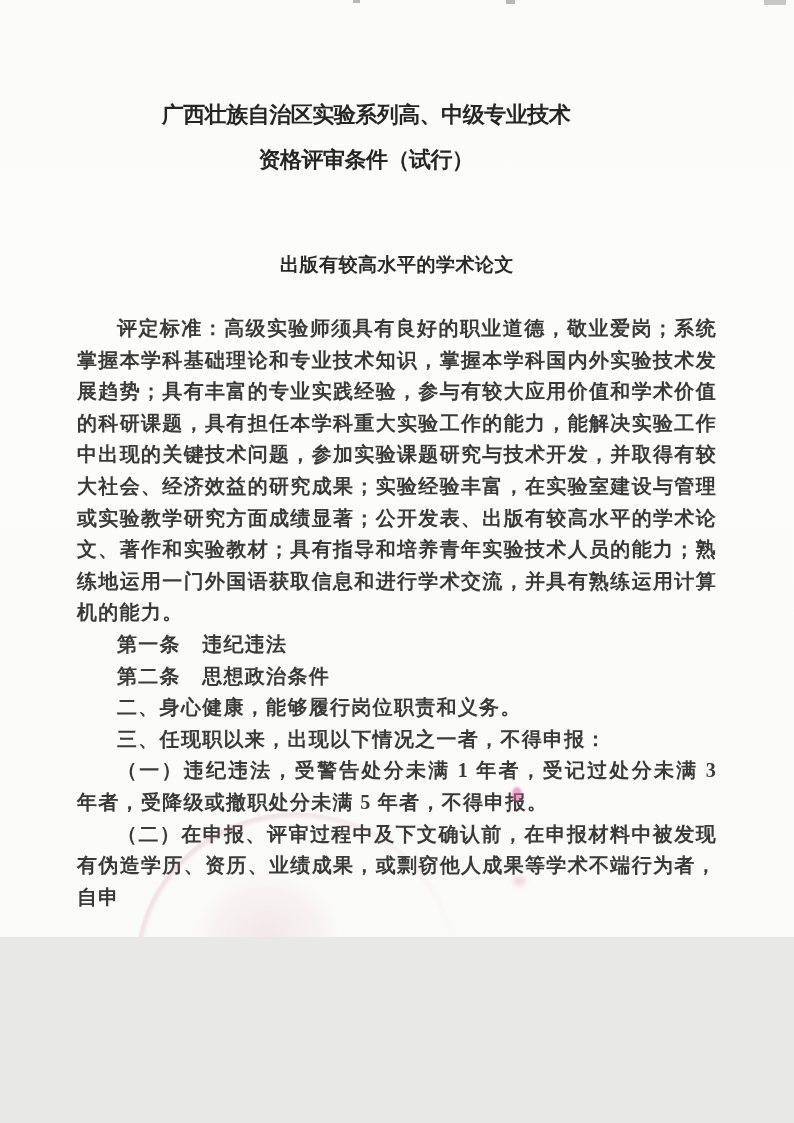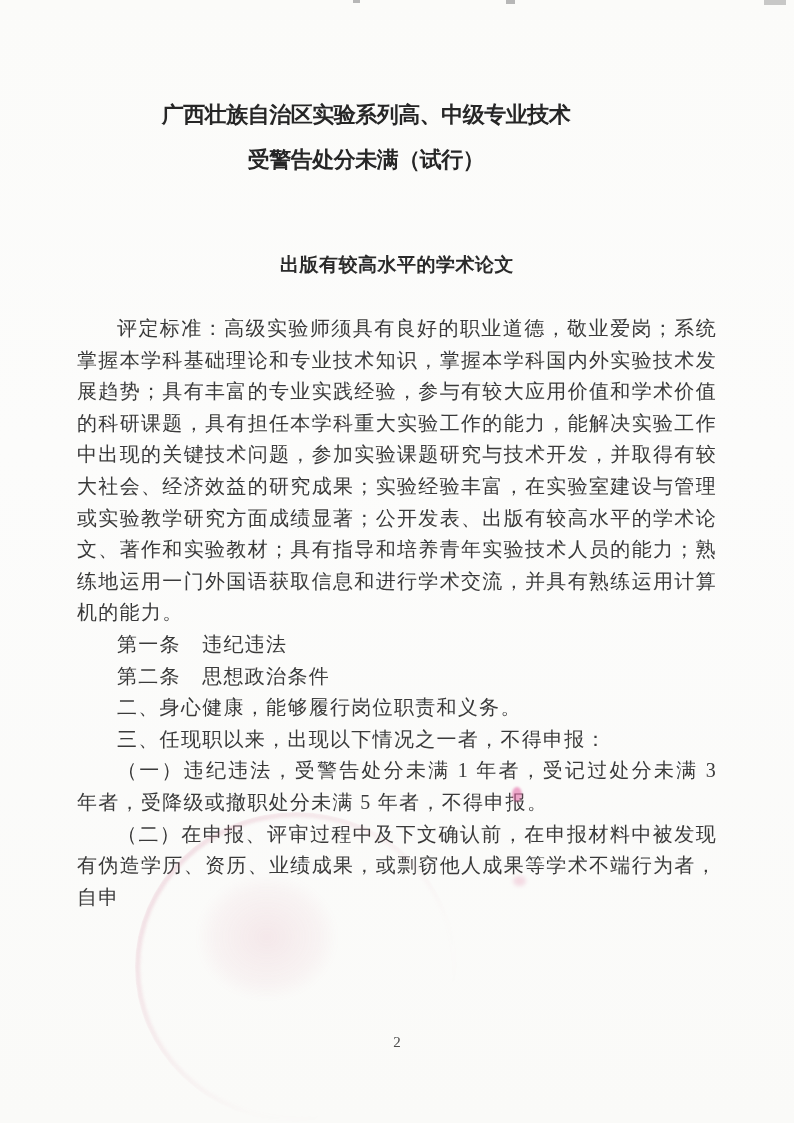--- a/index.html
+++ b/index.html
@@ -3,21 +3,21 @@
 <meta charset="utf-8">
 <style>
   html, body {
     margin: 0;
     padding: 0;
     background: #e8e8e6;
   }
   .page {
     position: relative;
     width: 794px;
-    height: 1123px;
+    height: 937px;
     margin: 0 auto;
     background: linear-gradient(180deg, #fbfbf9 0%, #fcfcfb 40%, #fafaf8 100%);
     overflow: hidden;
     box-sizing: border-box;
     padding: 0 77px;
     font-family: "Liberation Serif", "DejaVu Serif", serif;
     color: #3c3c3c;
   }
   .doc-title {
     position: relative;
@@ -45,20 +45,21 @@
     font-size: 20px;
     line-height: 31.6px;
     letter-spacing: 1.3px;
     text-align: justify;
     text-justify: inter-ideograph;
     color: #3a3a3a;
   }
   .doc-body p {
     margin: 0;
     text-indent: 2em;
+    font-weight: bold;
   }
   .page-number {
     position: absolute;
     top: 1034px;
     left: 0;
     width: 794px;
     text-align: center;
     font-size: 15px;
     letter-spacing: 0;
     color: #4a4a4a;
@@ -114,21 +115,21 @@
   .speck-b { left: 506px; top: 0; width: 9px;  height: 4px; }
   .speck-c { left: 764px; top: 0; width: 22px; height: 5px; opacity: 0.45; }
 </style>
 </head>
 <body>
 
 <div class="page">
 
   <div class="doc-title">
     <div>广西壮族自治区实验系列高、中级专业技术</div>
-    <div>受警告处分未满（试行）</div>
+    <div>资格评审条件（试行）</div>
   </div>
 
   <div class="doc-subtitle">
     <div>出版有较高水平的学术论文</div>
   </div>
 
   <div class="doc-body">
     <p>评定标准：高级实验师须具有良好的职业道德，敬业爱岗；系统掌握本学科基础理论和专业技术知识，掌握本学科国内外实验技术发展趋势；具有丰富的专业实践经验，参与有较大应用价值和学术价值的科研课题，具有担任本学科重大实验工作的能力，能解决实验工作中出现的关键技术问题，参加实验课题研究与技术开发，并取得有较大社会、经济效益的研究成果；实验经验丰富，在实验室建设与管理或实验教学研究方面成绩显著；公开发表、出版有较高水平的学术论文、著作和实验教材；具有指导和培养青年实验技术人员的能力；熟练地运用一门外国语获取信息和进行学术交流，并具有熟练运用计算机的能力。</p>
     <p>第一条　违纪违法</p>
     <p>第二条　思想政治条件</p>

